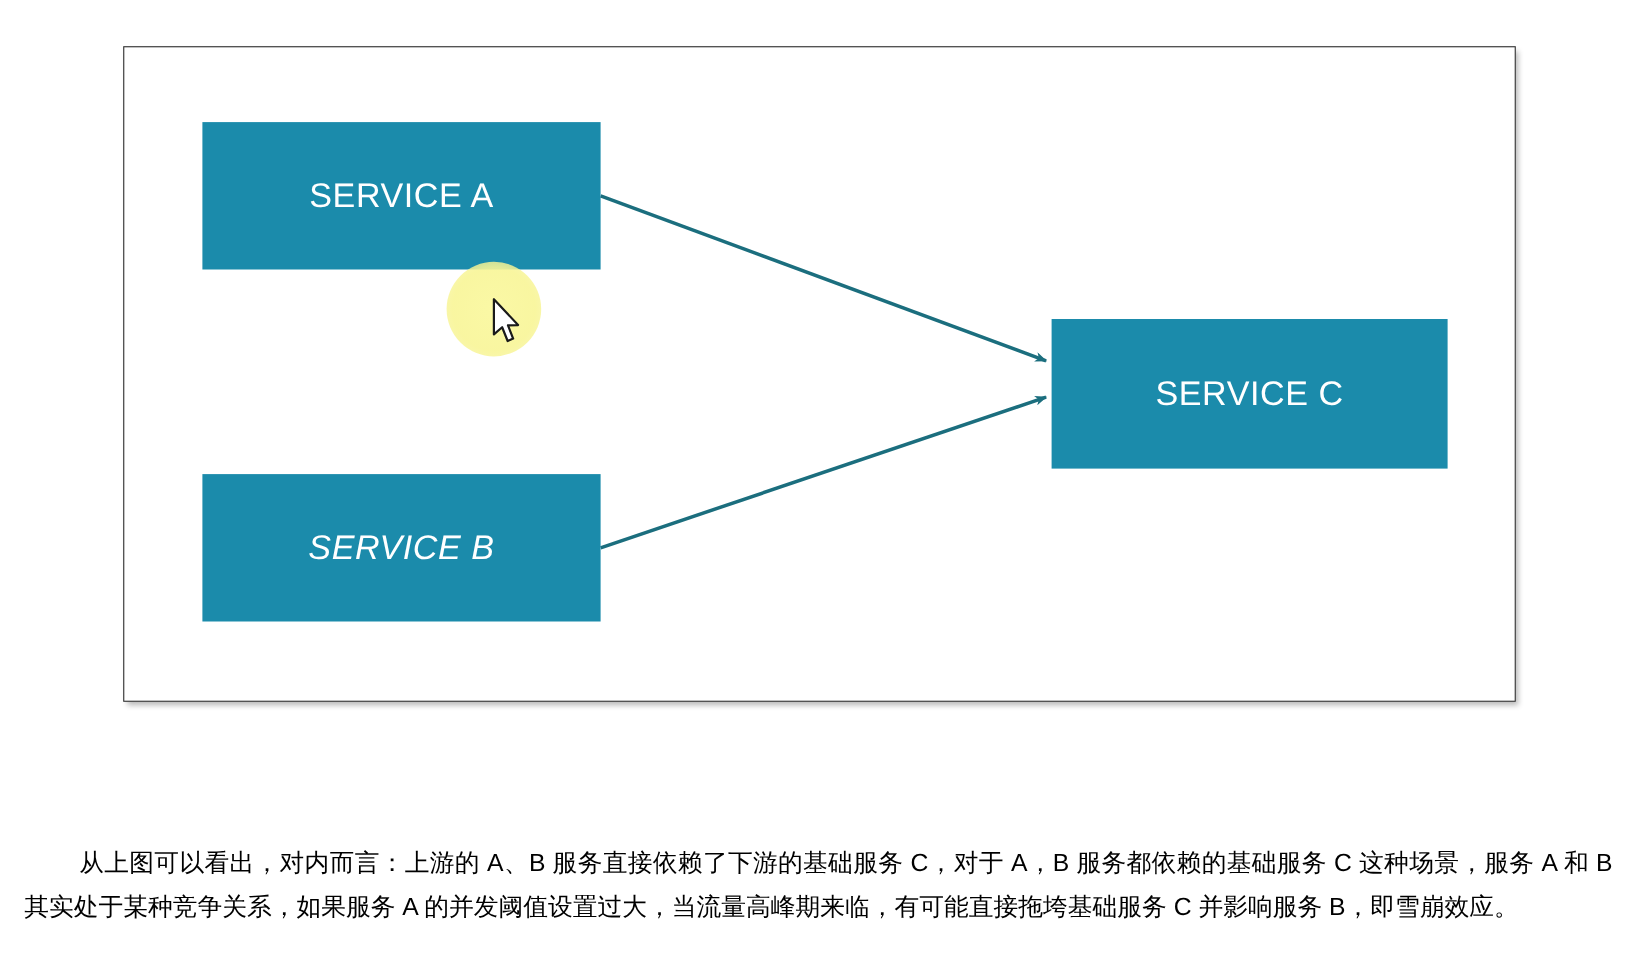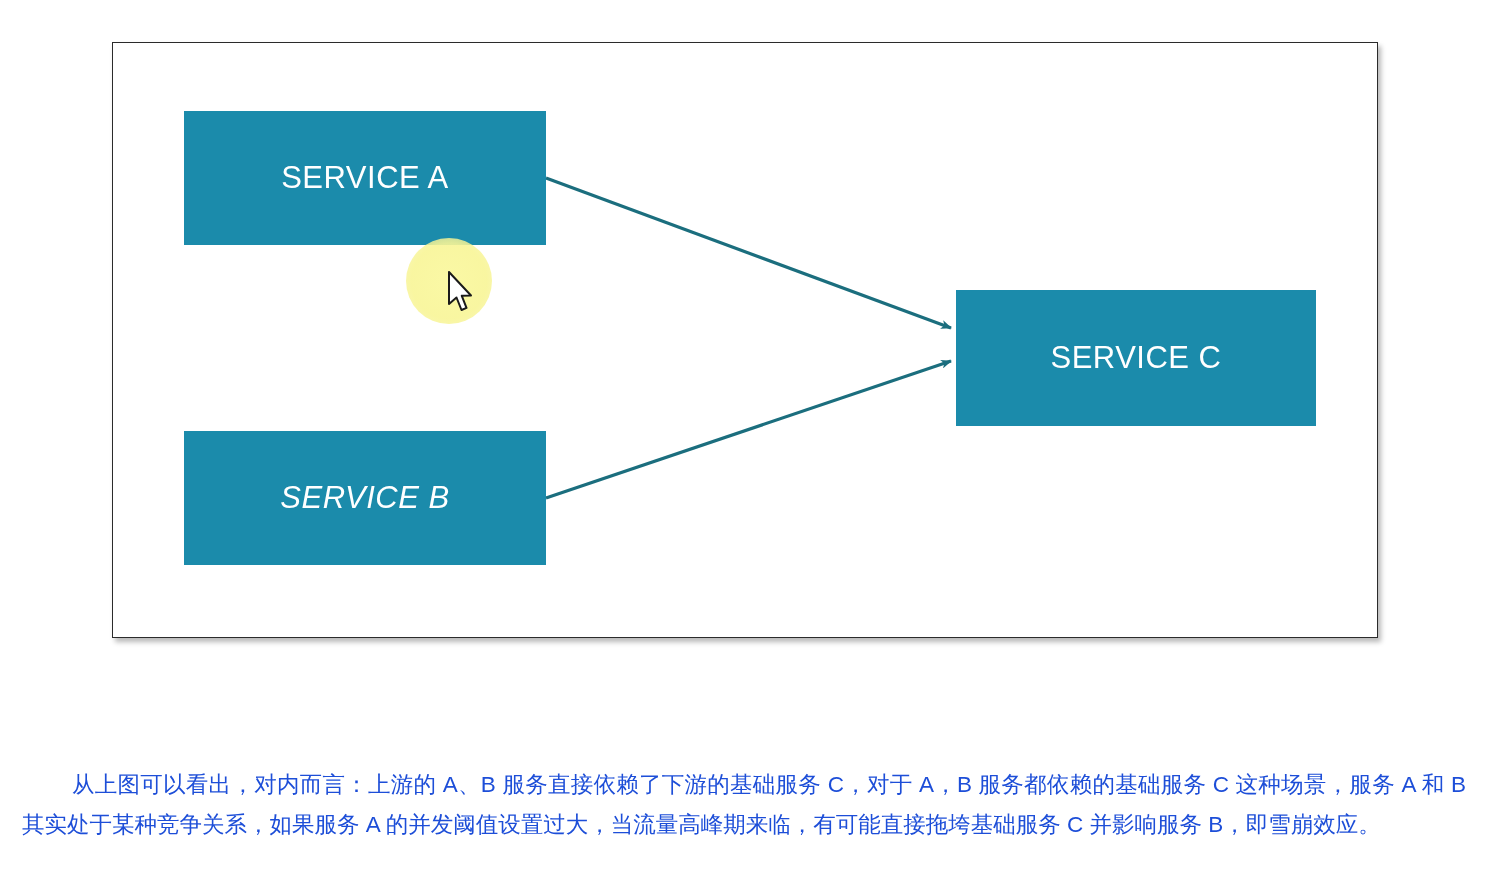--- a/index.html
+++ b/index.html
@@ -95,21 +95,21 @@
   }
 
   
   #body-text {
     position: absolute;
     left: 22px;
     top: 742px;
     width: 1444px;
     font-size: 22.5px;
     line-height: 40px;
-    color: #1d4ed8;
+    color: #000000;
     font-family: "Liberation Sans", sans-serif;
     text-align: justify;
     text-indent: 50px;
   }
 </style>
 </head>
 <body>
 
 <div id="diagram-frame">
 

